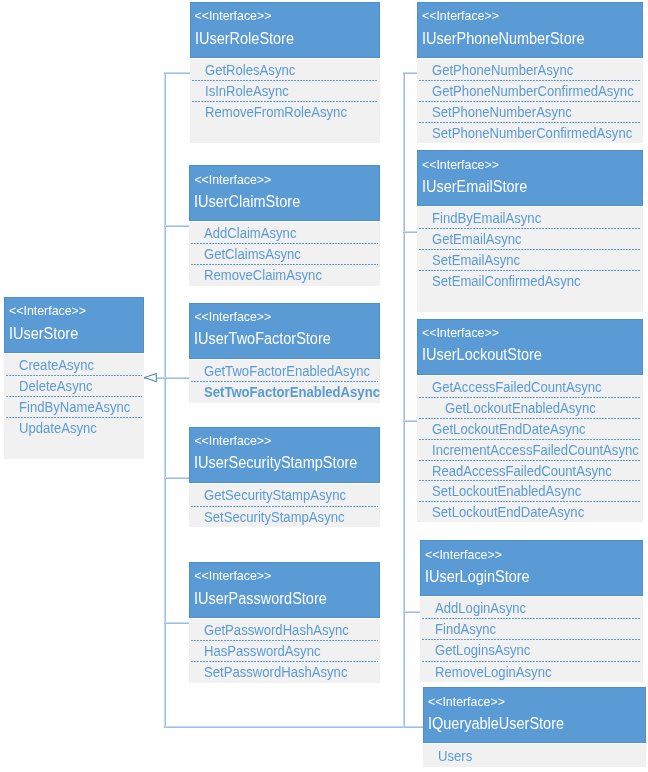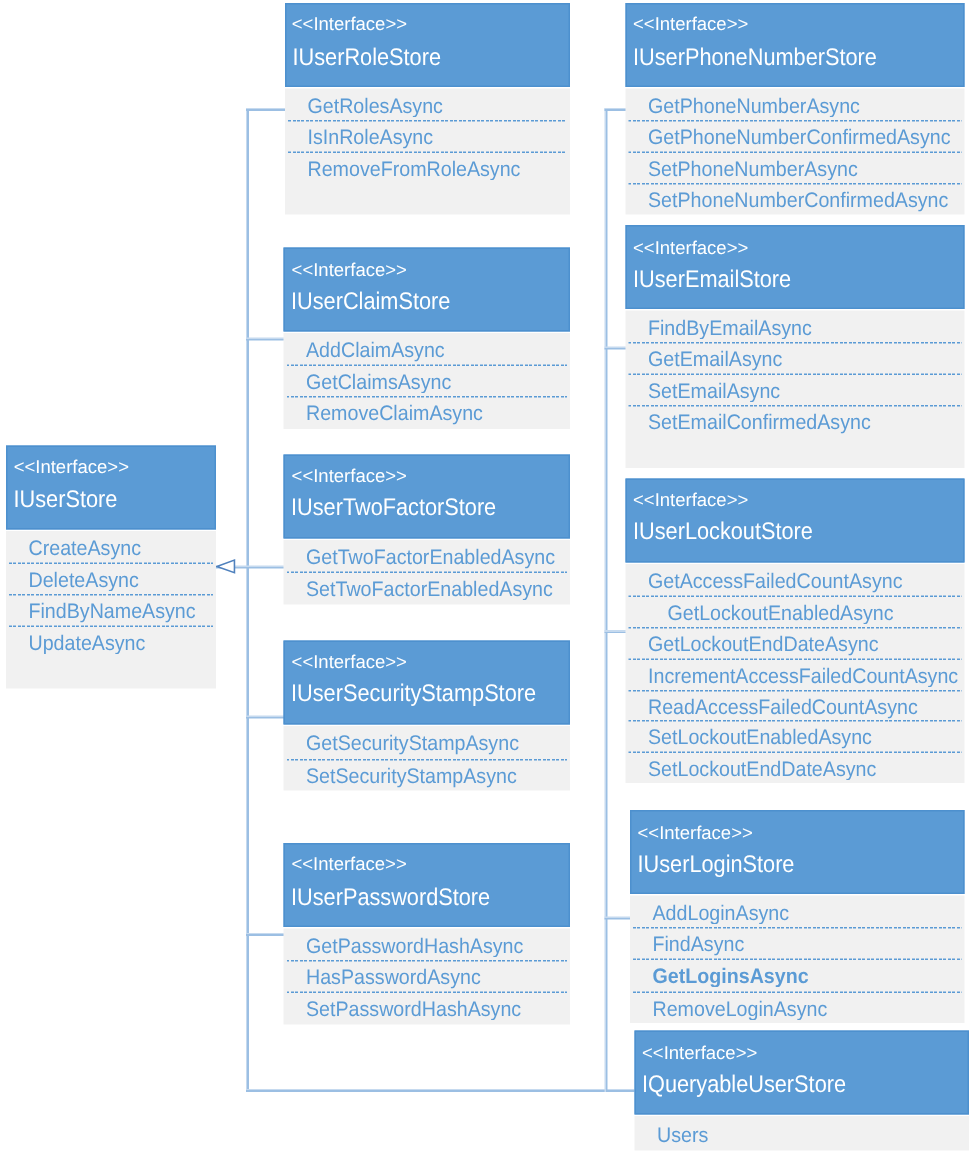--- a/index.html
+++ b/index.html
@@ -81,21 +81,21 @@
     <div class="uml-method" style="height:21.23px;line-height:21.23px;"><span>RemoveClaimAsync</span></div>
   </div>
 </div>
 <div class="uml-class" style="left:189.4px;top:302.8px;width:190.6px;height:99.8px;">
   <div class="uml-header" style="height:56.5px;">
     <div class="uml-stereotype">&lt;&lt;Interface&gt;&gt;</div>
     <div class="uml-name">IUserTwoFactorStore</div>
   </div>
   <div class="uml-body" style="height:42.3px;">
     <div class="uml-method" style="height:21.15px;line-height:21.15px;"><span>GetTwoFactorEnabledAsync</span></div>
-    <div class="uml-method" style="height:21.15px;line-height:21.15px;"><span>SetTwoFactorEnabledAsync</span></div>
+    <div class="uml-method" style="height:21.15px;line-height:21.15px;font-weight:bold;"><span>SetTwoFactorEnabledAsync</span></div>
   </div>
 </div>
 <div class="uml-class" style="left:189.4px;top:426.9px;width:190.6px;height:100.4px;">
   <div class="uml-header" style="height:56.5px;">
     <div class="uml-stereotype">&lt;&lt;Interface&gt;&gt;</div>
     <div class="uml-name">IUserSecurityStampStore</div>
   </div>
   <div class="uml-body" style="height:42.9px;">
     <div class="uml-method" style="height:21.45px;line-height:21.45px;"><span>GetSecurityStampAsync</span></div>
     <div class="uml-method" style="height:21.45px;line-height:21.45px;"><span>SetSecurityStampAsync</span></div>
@@ -152,21 +152,21 @@
   </div>
 </div>
 <div class="uml-class" style="left:420px;top:540.2px;width:222.8px;height:142px;">
   <div class="uml-header" style="height:55.5px;">
     <div class="uml-stereotype">&lt;&lt;Interface&gt;&gt;</div>
     <div class="uml-name">IUserLoginStore</div>
   </div>
   <div class="uml-body" style="height:85.5px;">
     <div class="uml-method" style="height:21.38px;line-height:21.38px;"><span>AddLoginAsync</span></div>
     <div class="uml-method" style="height:21.38px;line-height:21.38px;"><span>FindAsync</span></div>
-    <div class="uml-method" style="height:21.38px;line-height:21.38px;font-weight:bold;"><span>GetLoginsAsync</span></div>
+    <div class="uml-method" style="height:21.38px;line-height:21.38px;"><span>GetLoginsAsync</span></div>
     <div class="uml-method" style="height:21.38px;line-height:21.38px;"><span>RemoveLoginAsync</span></div>
   </div>
 </div>
 <div class="uml-class" style="left:423px;top:687.4px;width:222.5px;height:79.8px;">
   <div class="uml-header" style="height:55.5px;">
     <div class="uml-stereotype">&lt;&lt;Interface&gt;&gt;</div>
     <div class="uml-name">IQueryableUserStore</div>
   </div>
   <div class="uml-body" style="height:23.3px;">
     <div class="uml-method" style="height:23.3px;line-height:23.5px;"><span>Users</span></div>

